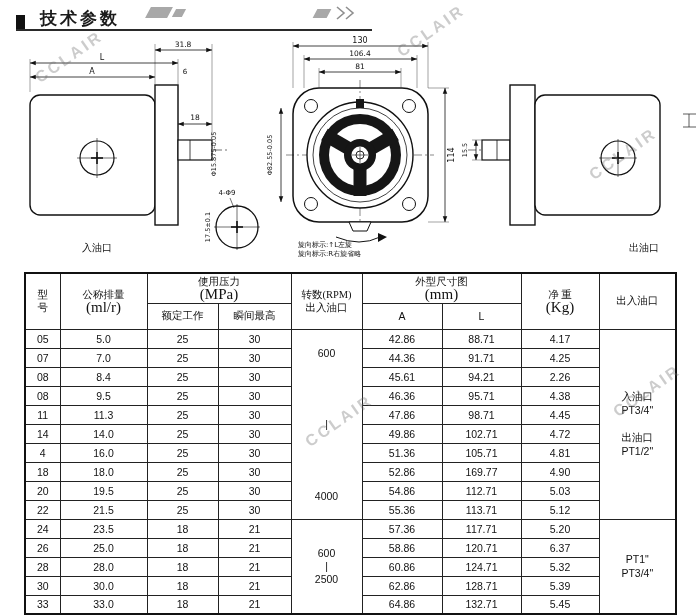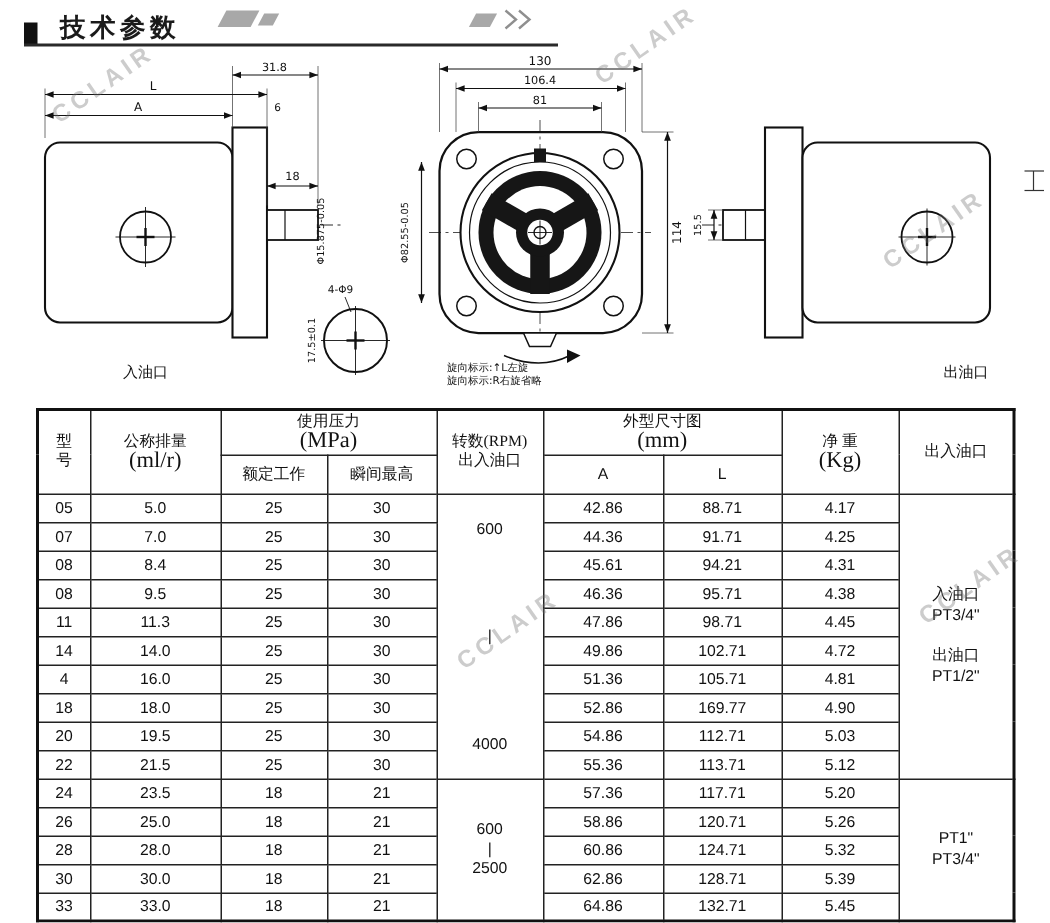--- a/index.html
+++ b/index.html
@@ -280,21 +280,21 @@
         <td>91.71</td>
         <td>4.25</td>
       </tr>
       <tr>
         <td>08</td>
         <td>8.4</td>
         <td>25</td>
         <td>30</td>
         <td>45.61</td>
         <td>94.21</td>
-        <td>4.31</td>
+        <td>2.26</td>
       </tr>
       <tr>
         <td>08</td>
         <td>9.5</td>
         <td>25</td>
         <td>30</td>
         <td>46.36</td>
         <td>95.71</td>
         <td>4.38</td>
       </tr>
@@ -374,21 +374,21 @@
           </div>
         </td>
       </tr>
       <tr>
         <td>26</td>
         <td>25.0</td>
         <td>18</td>
         <td>21</td>
         <td>58.86</td>
         <td>120.71</td>
-        <td>5.26</td>
+        <td>6.37</td>
       </tr>
       <tr>
         <td>28</td>
         <td>28.0</td>
         <td>18</td>
         <td>21</td>
         <td>60.86</td>
         <td>124.71</td>
         <td>5.32</td>
       </tr>

